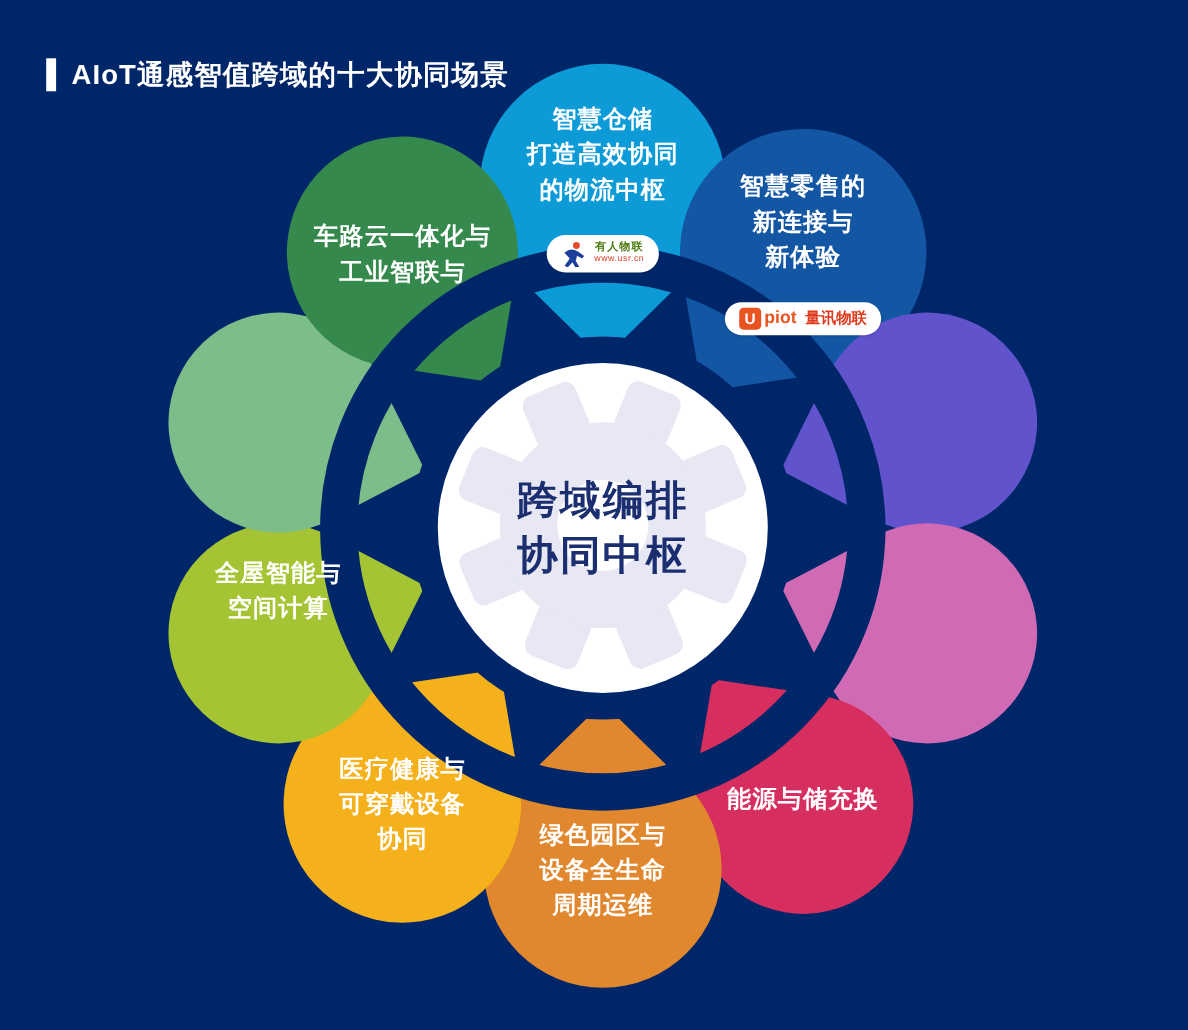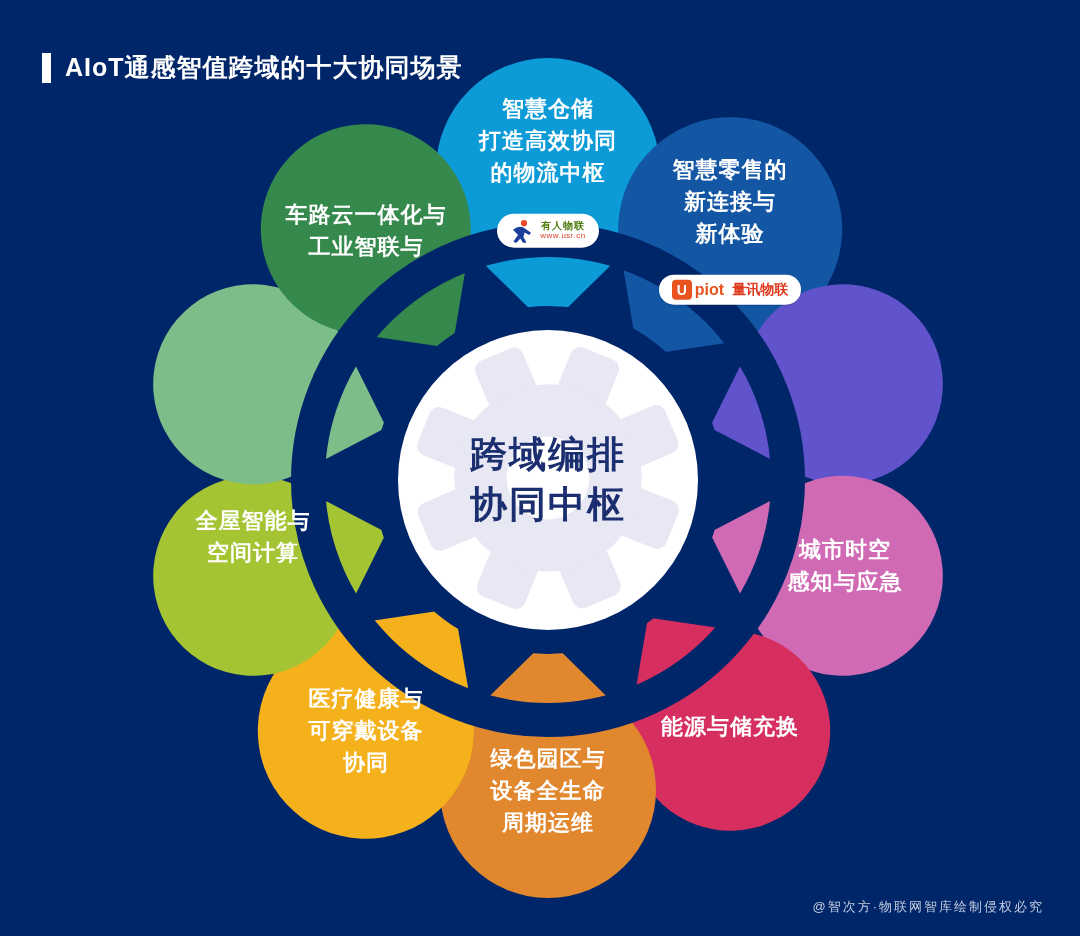--- a/index.html
+++ b/index.html
@@ -149,24 +149,20 @@
 新连接与
 新体验</div>
     <div class="logo-pill">
       <span class="u-sq">U</span>
       <span class="u-piot">piot</span>
       <span class="u-cn">量讯物联</span>
     </div>
   </div>
 
 
-  <div class="plabel pl3">
-    <div class="ptext">城市时空
-感知与应急</div>
-  </div>
 
   <div class="plabel pl4">
     <div class="ptext">能源与储充换</div>
   </div>
 
   <div class="plabel pl5">
     <div class="ptext">绿色园区与
 设备全生命
 周期运维</div>
   </div>
@@ -181,14 +177,13 @@
     <div class="ptext">全屋智能与
 空间计算</div>
   </div>
 
 
   <div class="plabel pl9">
     <div class="ptext">车路云一体化与
 工业智联与</div>
   </div>
 
-  <div class="footer">@智次方·物联网智库绘制侵权必究</div>
 </div>
 
 </body></html>

